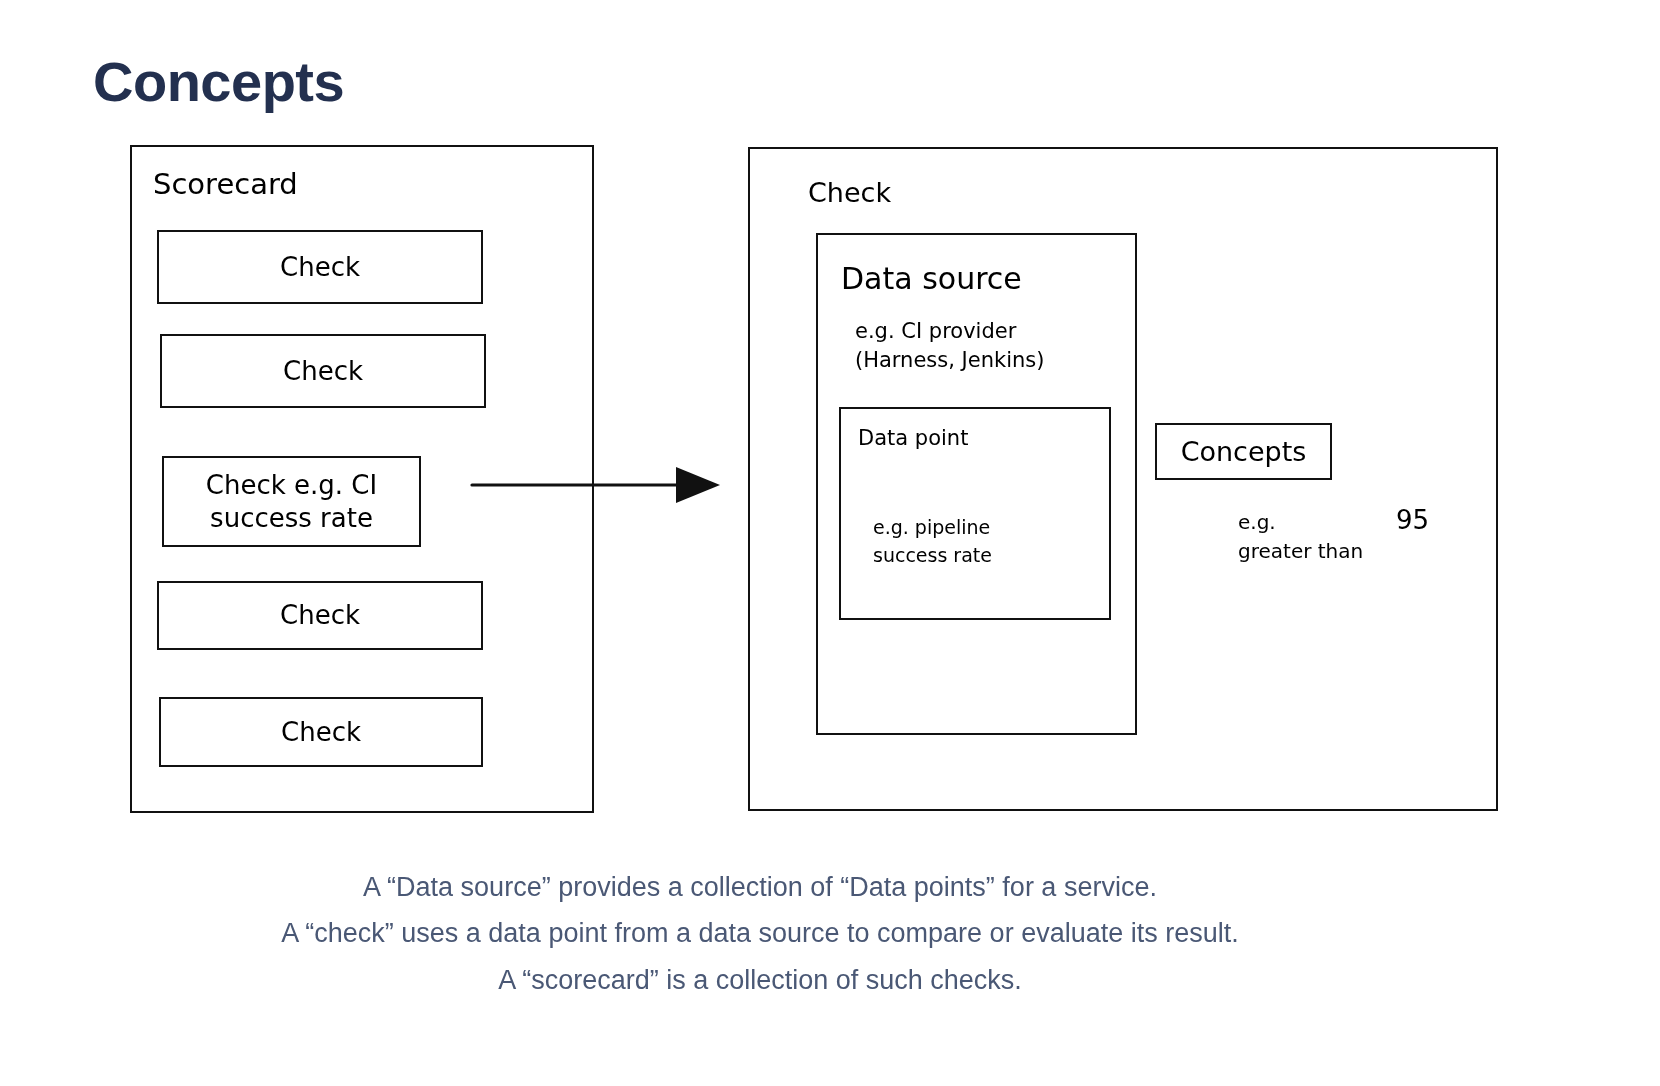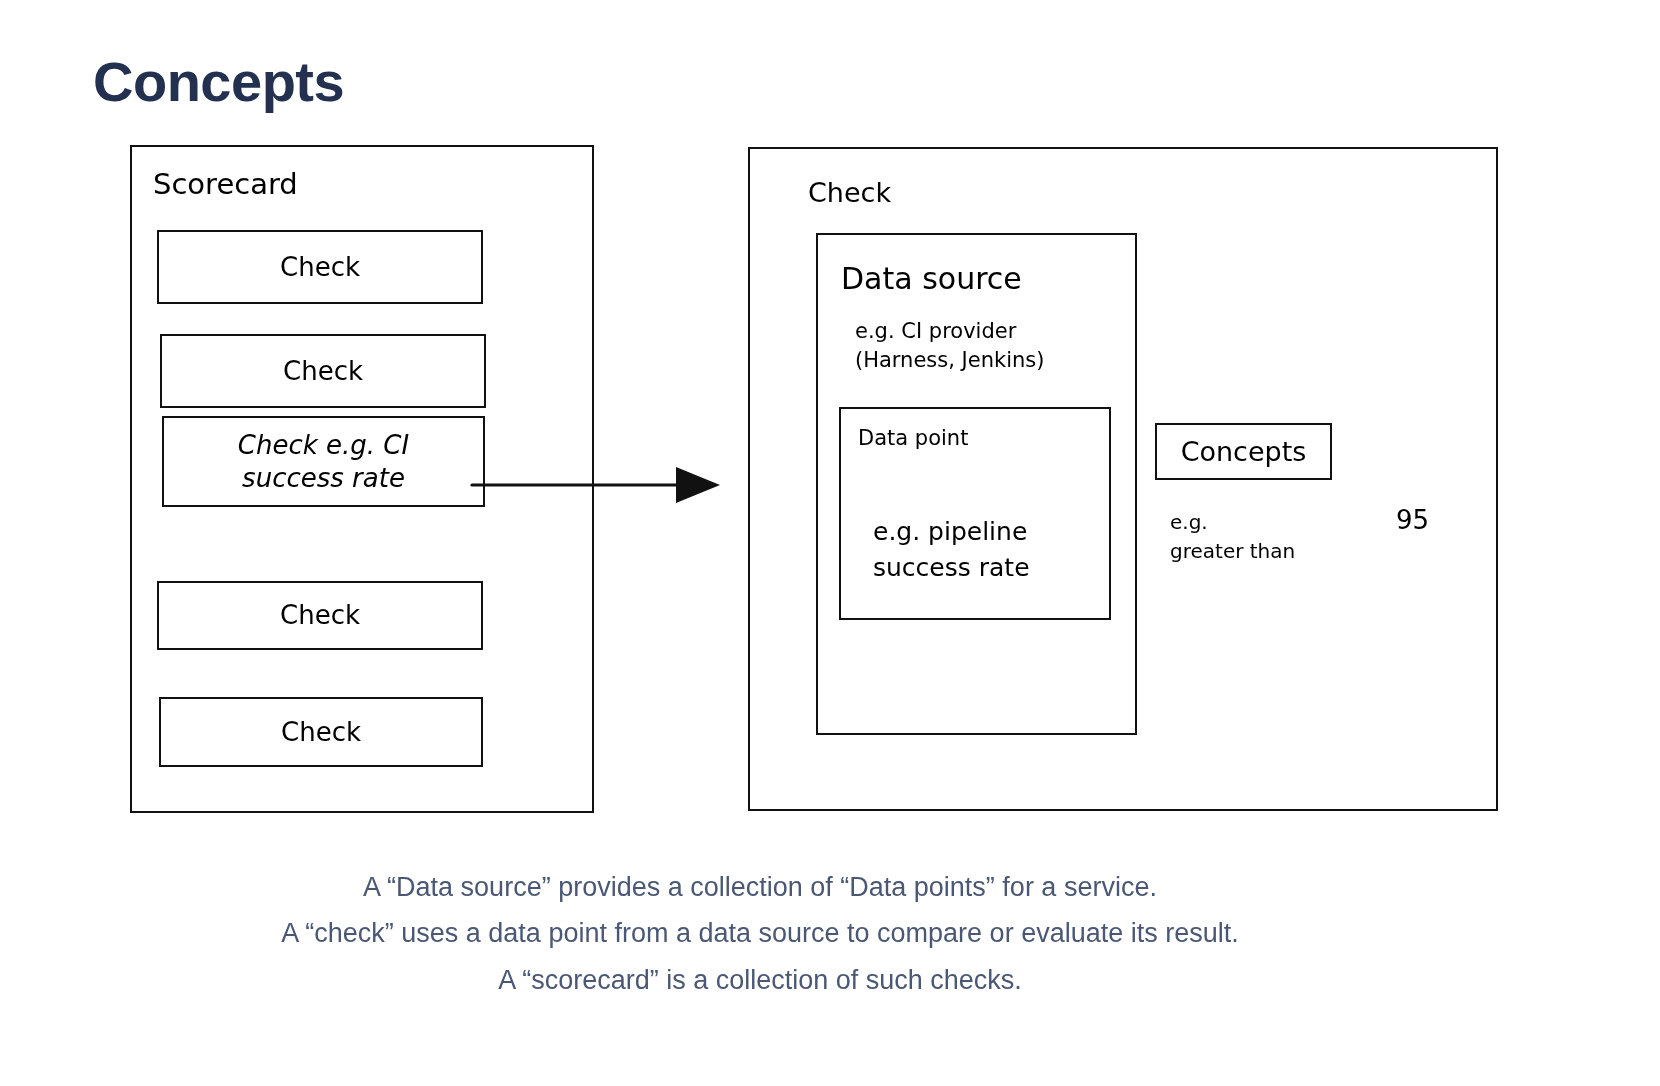--- a/index.html
+++ b/index.html
@@ -96,21 +96,21 @@
     text-align: center;
   }
   .check-row .rowlabel {
     font-size: 26px;
     line-height: 1.25;
     color: #000;
   }
 
   #check-row-0 { left: 157px; top: 230px; width: 326px; height: 74px; }
   #check-row-1 { left: 160px; top: 334px; width: 326px; height: 74px; }
-  #check-row-2 { left: 162px; top: 416px; width: 323px; height: 91px; font-style: italic; }
+  #check-row-2 { left: 162px; top: 456px; width: 259px; height: 91px; }
   #check-row-3 { left: 157px; top: 581px; width: 326px; height: 69px; }
   #check-row-4 { left: 159px; top: 697px; width: 324px; height: 70px; }
 
   
   #flow-arrow {
     position: absolute;
     left: 470px;
     top: 455px;
     width: 260px;
     height: 60px;
@@ -143,37 +143,37 @@
     height: 213px;
   }
   #data-point-title {
     left: 858px;
     top: 426px;
     font-size: 21px;
   }
   #data-point-eg {
     left: 873px;
     top: 514px;
-    font-size: 25px;
+    font-size: 19px;
     line-height: 1.45;
   }
 
   
   #operator-box {
     left: 1155px;
     top: 423px;
     width: 177px;
     height: 57px;
     display: flex;
     align-items: center;
     justify-content: center;
   }
   #operator-box .boxlabel { font-size: 27px; }
   #operator-eg {
-    left: 1170px;
+    left: 1238px;
     top: 508px;
     font-size: 20px;
     line-height: 1.45;
   }
 
   
   #value-box {
     left: 1354px;
     top: 423px;
     width: 133px;

